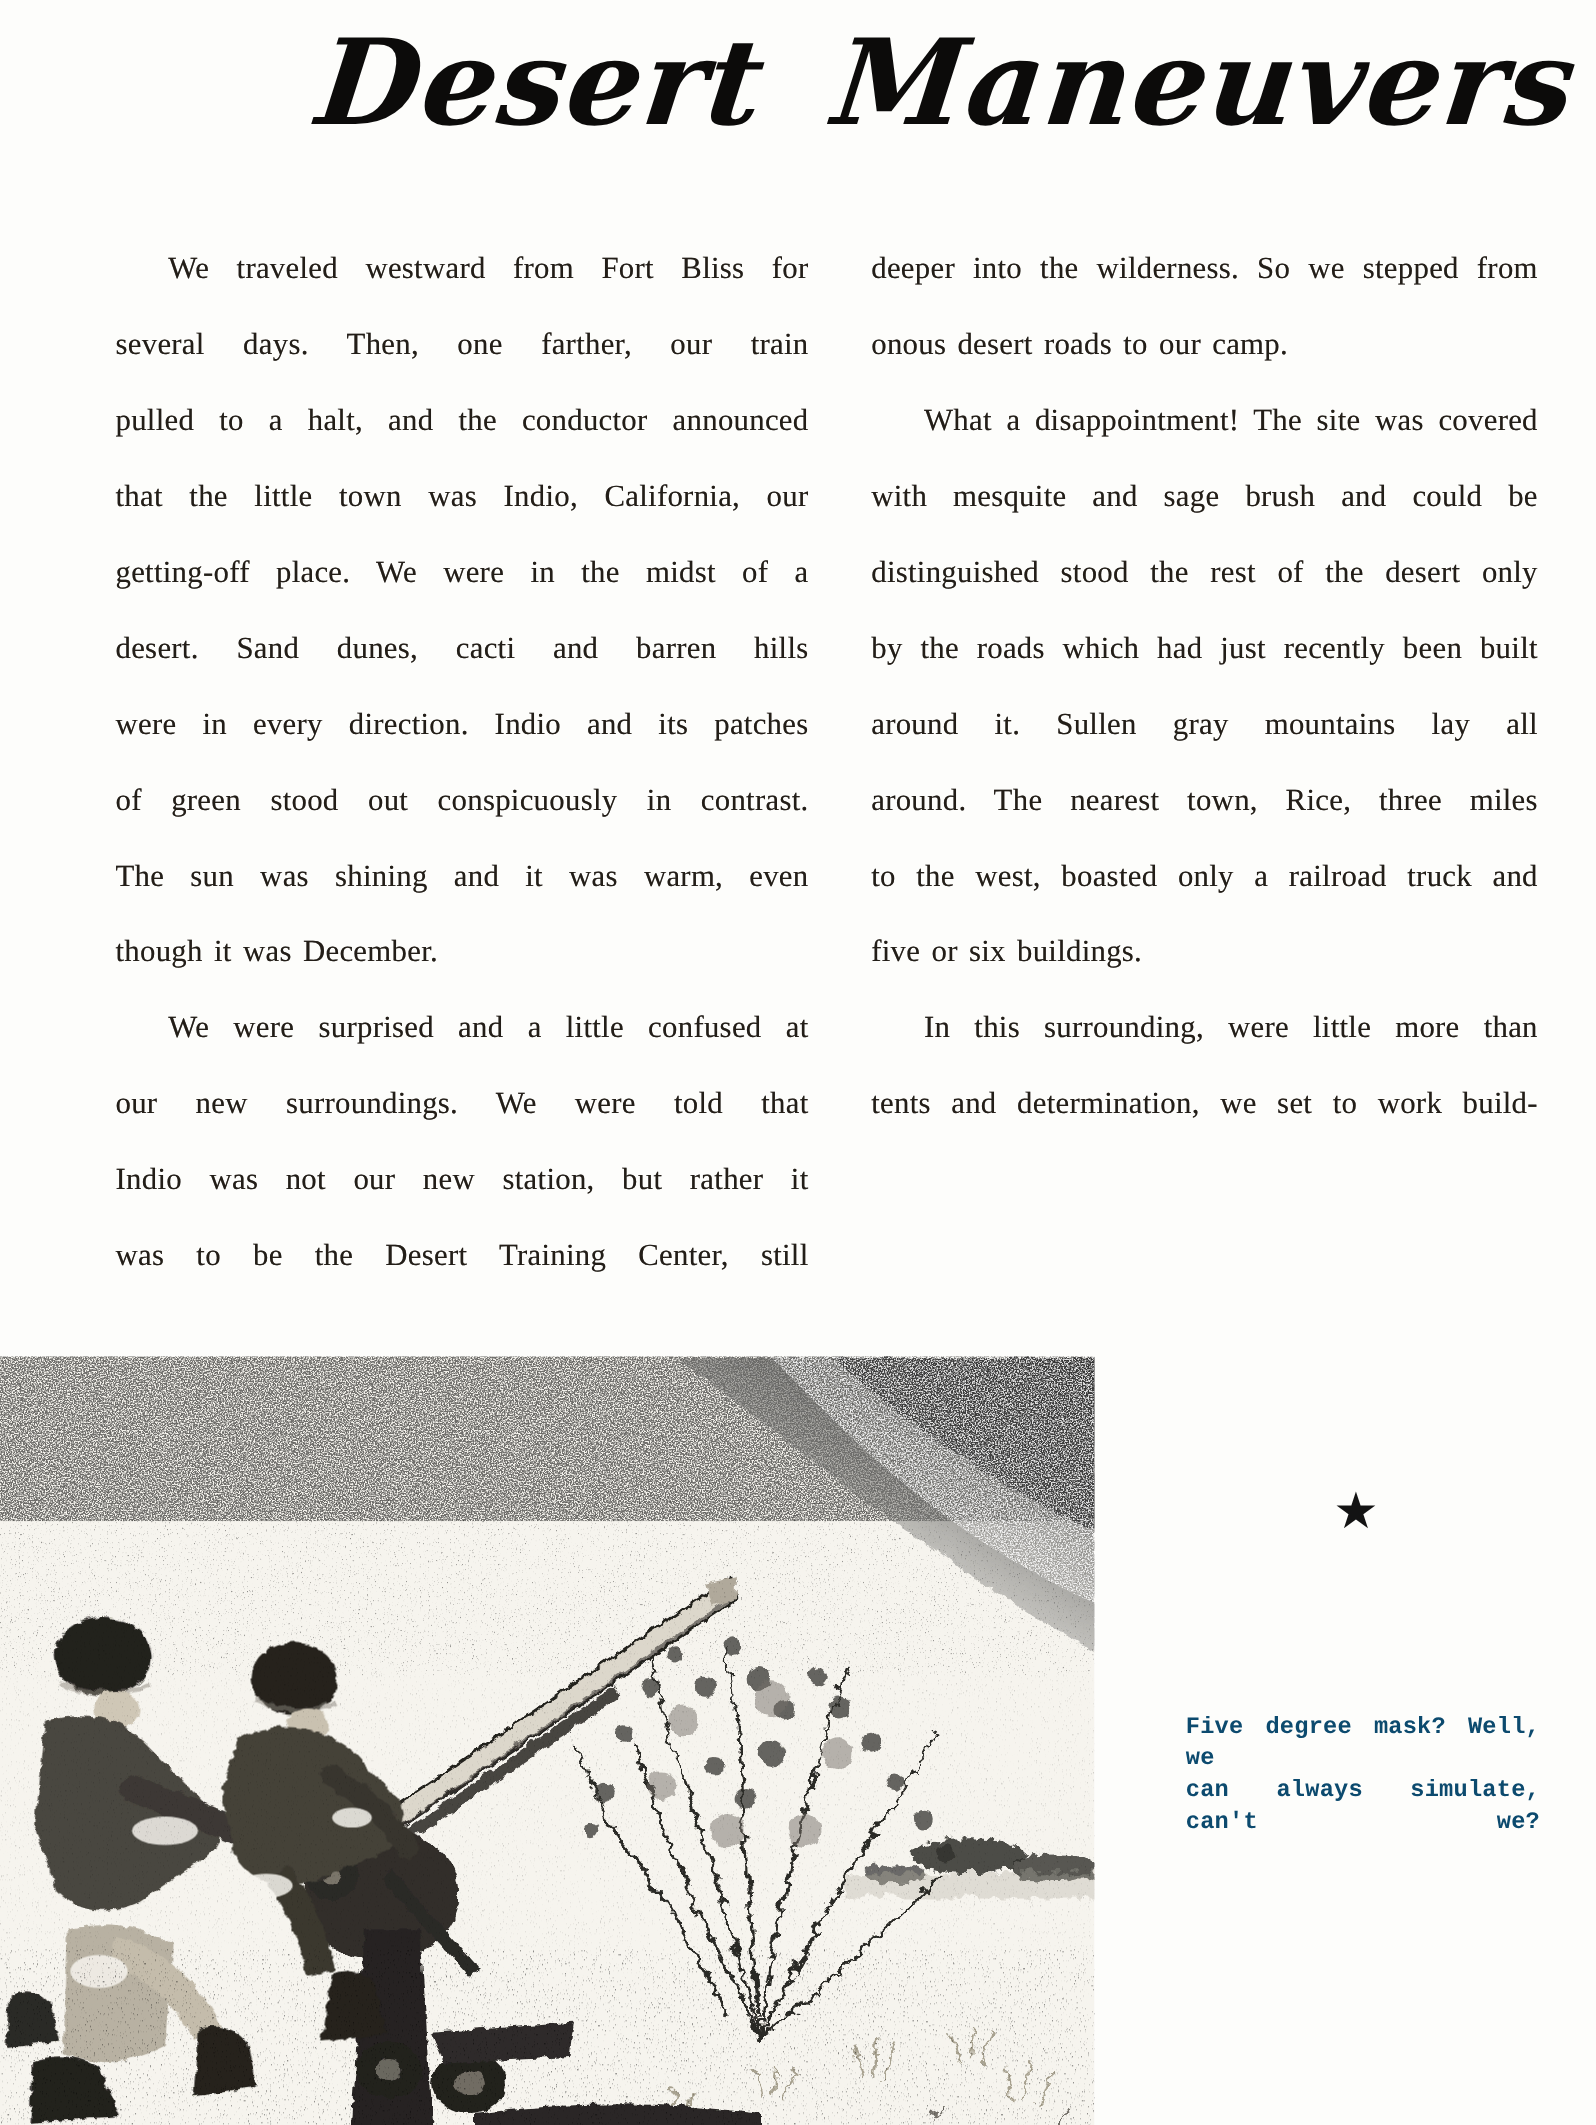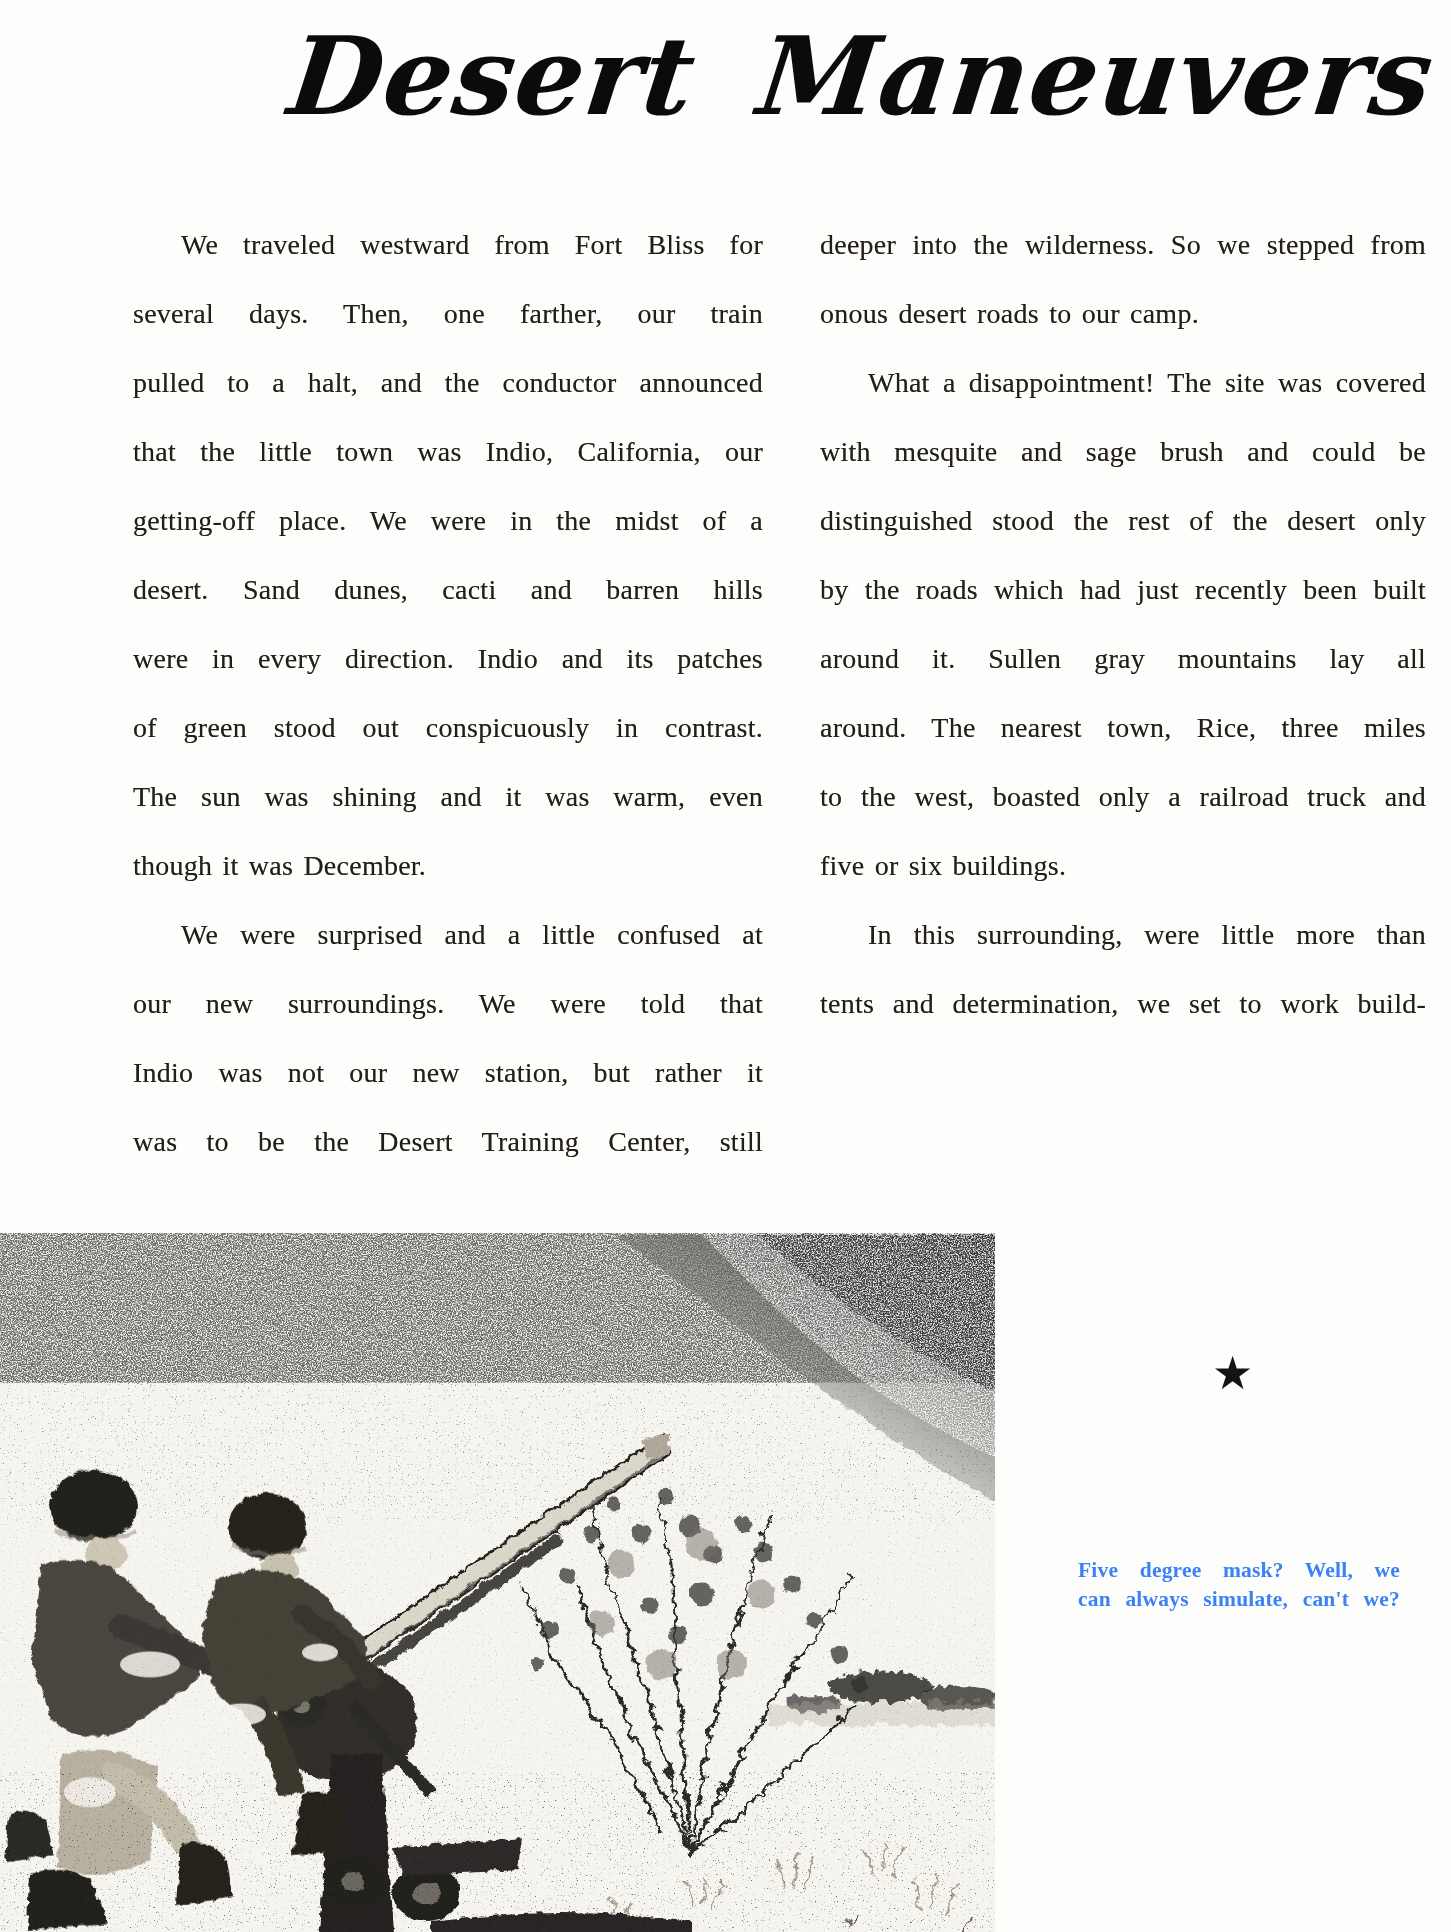--- a/index.html
+++ b/index.html
@@ -11,35 +11,36 @@
   .title{
     position:absolute;left:290px;top:12px;width:960px;
     text-align:center;white-space:nowrap;
     font-family:"DejaVu Serif",serif;font-style:italic;font-weight:bold;
     font-size:108px;line-height:1.2;letter-spacing:1px;word-spacing:26px;
     transform:skewX(-7deg);color:#0c0b0a;
   }
   .col{
     position:absolute;top:210px;
     font-size:28px;line-height:69px;letter-spacing:.25px;word-spacing:3px;
-    color:#231e18;text-shadow:0 0 .5px rgba(30,24,18,.55);margin-left:28px;
+    color:#231e18;text-shadow:0 0 .5px rgba(30,24,18,.55);
   }
   .colL{left:105px;width:630px;}
   .colR{left:792px;width:606px;}
   .ln{height:69px;text-align:justify;text-align-last:justify;}
   .ln.end{text-align:center;text-align-last:left;}
   .ln.ind{padding-left:48px;}
   .star{
     position:absolute;left:1212px;top:1350px;
     font-family:"DejaVu Sans",sans-serif;font-size:46px;line-height:1;color:#131313;
   }
   .caption{
     position:absolute;left:1078px;top:1556px;width:322px;
-    font-weight:bold;font-size:21.5px;line-height:29px;color:#3b82f6;
+    font-weight:bold;font-size:21.5px;line-height:29px;color:#0c4a6e;
     letter-spacing:.2px;
+    font-family:Liberation Mono, monospace;
   }
   .capln{text-align:justify;text-align-last:justify;}
   .photo{position:absolute;left:0;top:1233px;width:995px;height:699px;}
   .photo svg{display:block;width:100%;height:100%;}
 </style>
 </head>
 <body>
 
 <div class="title">Desert Maneuvers</div>
 

